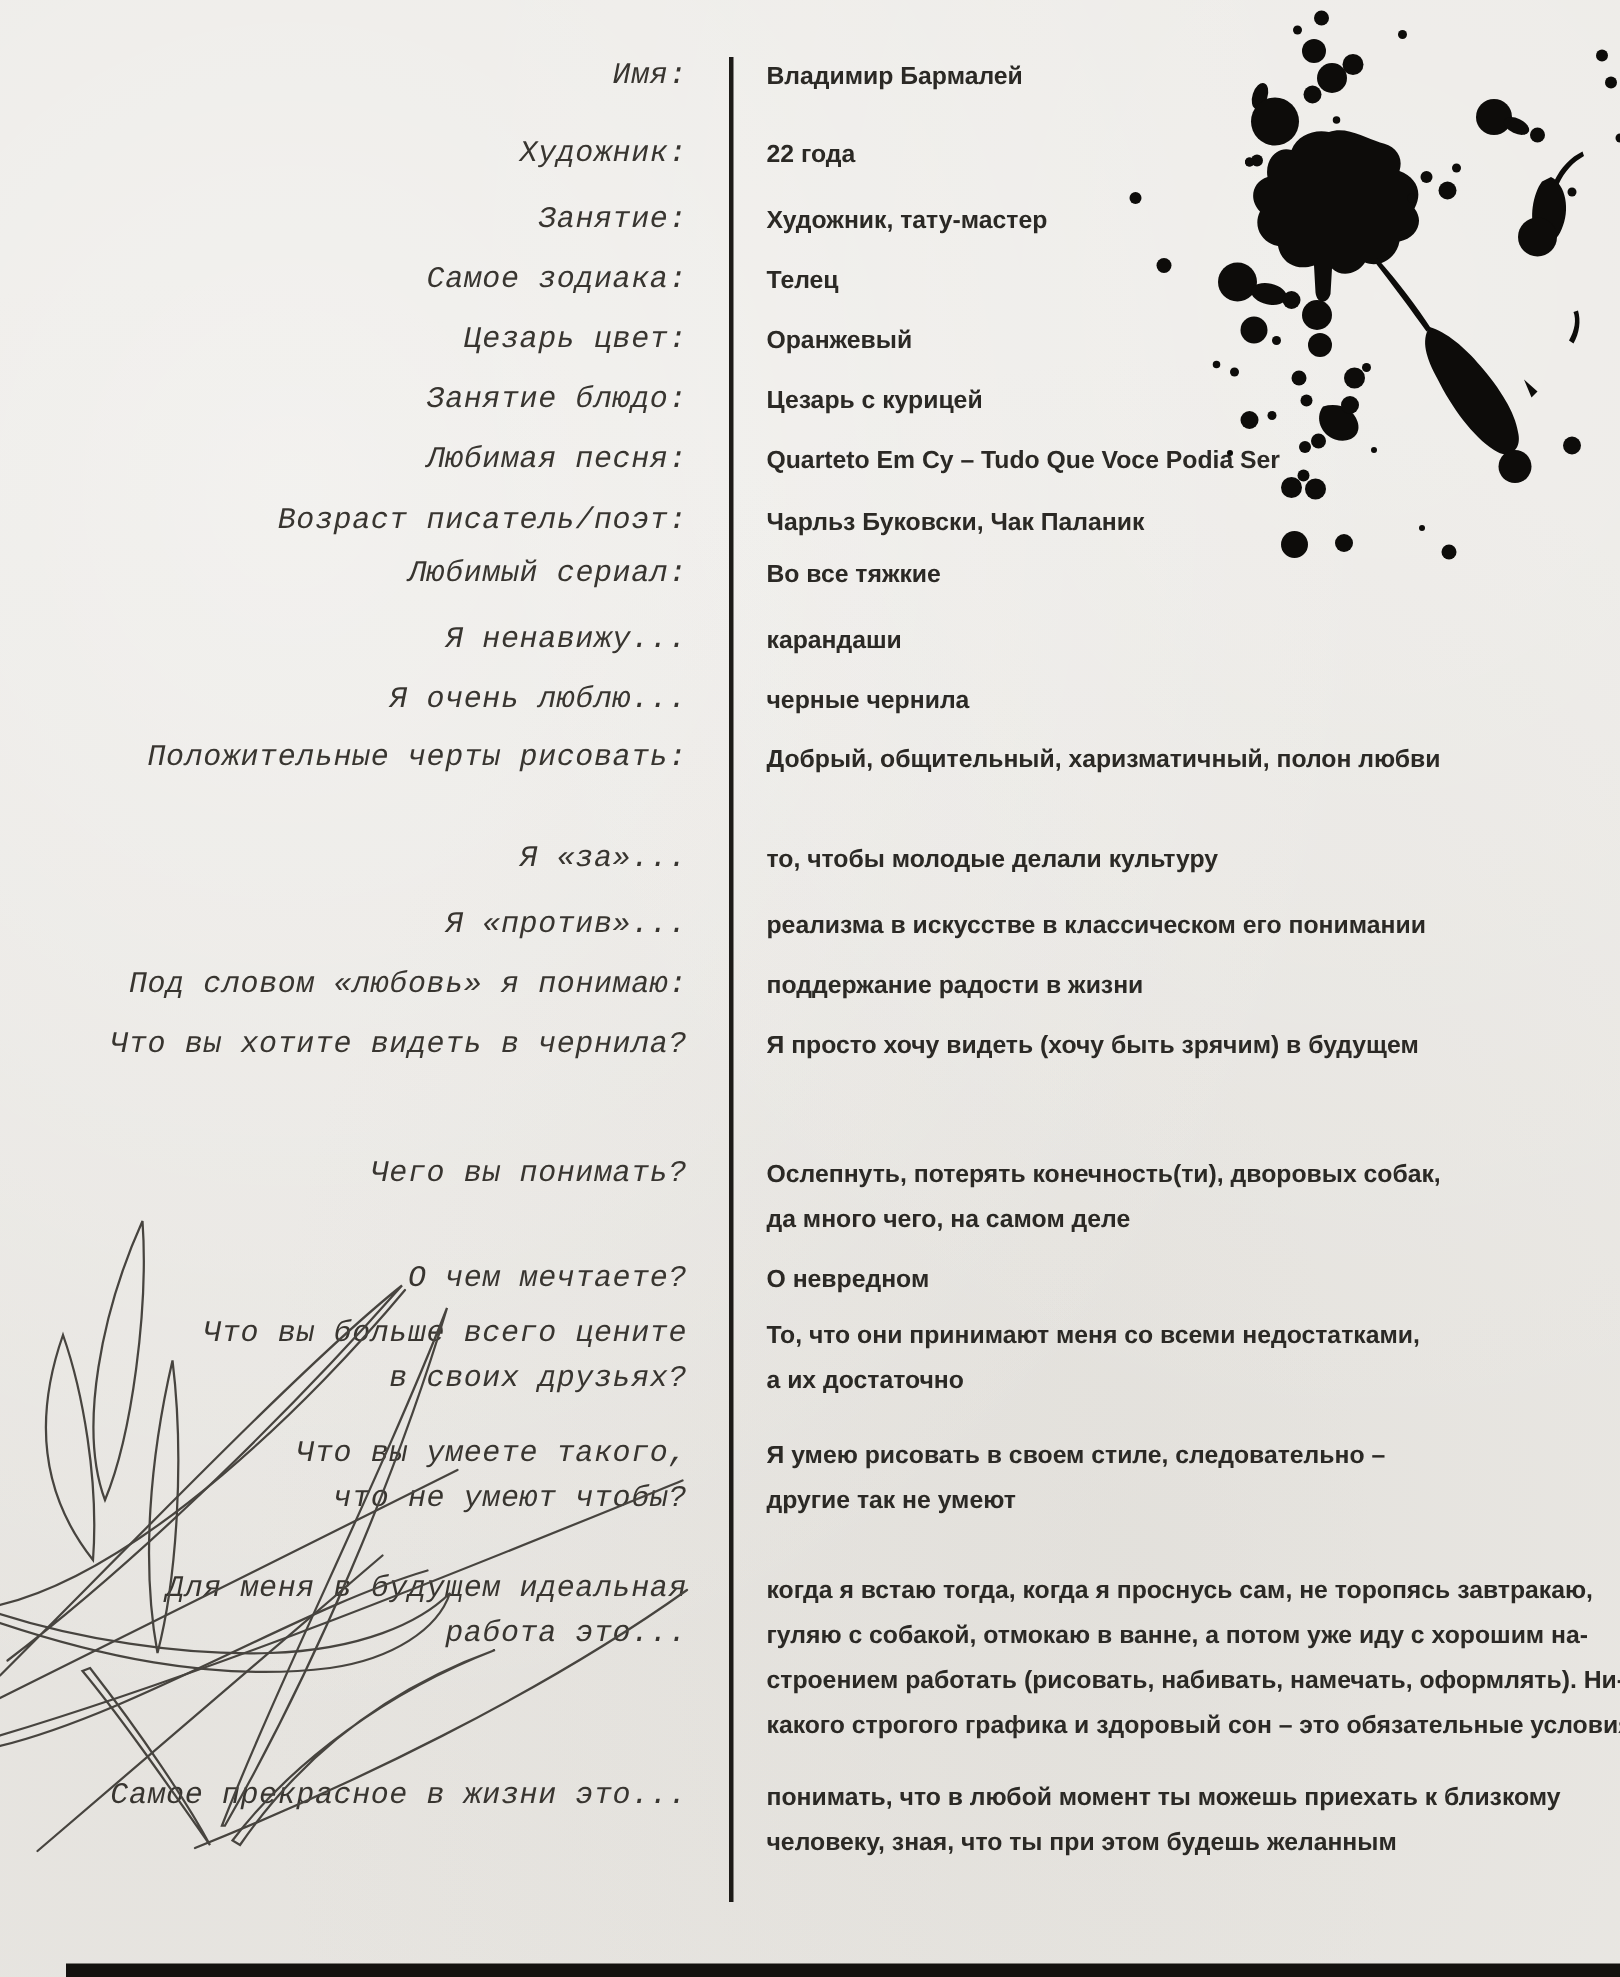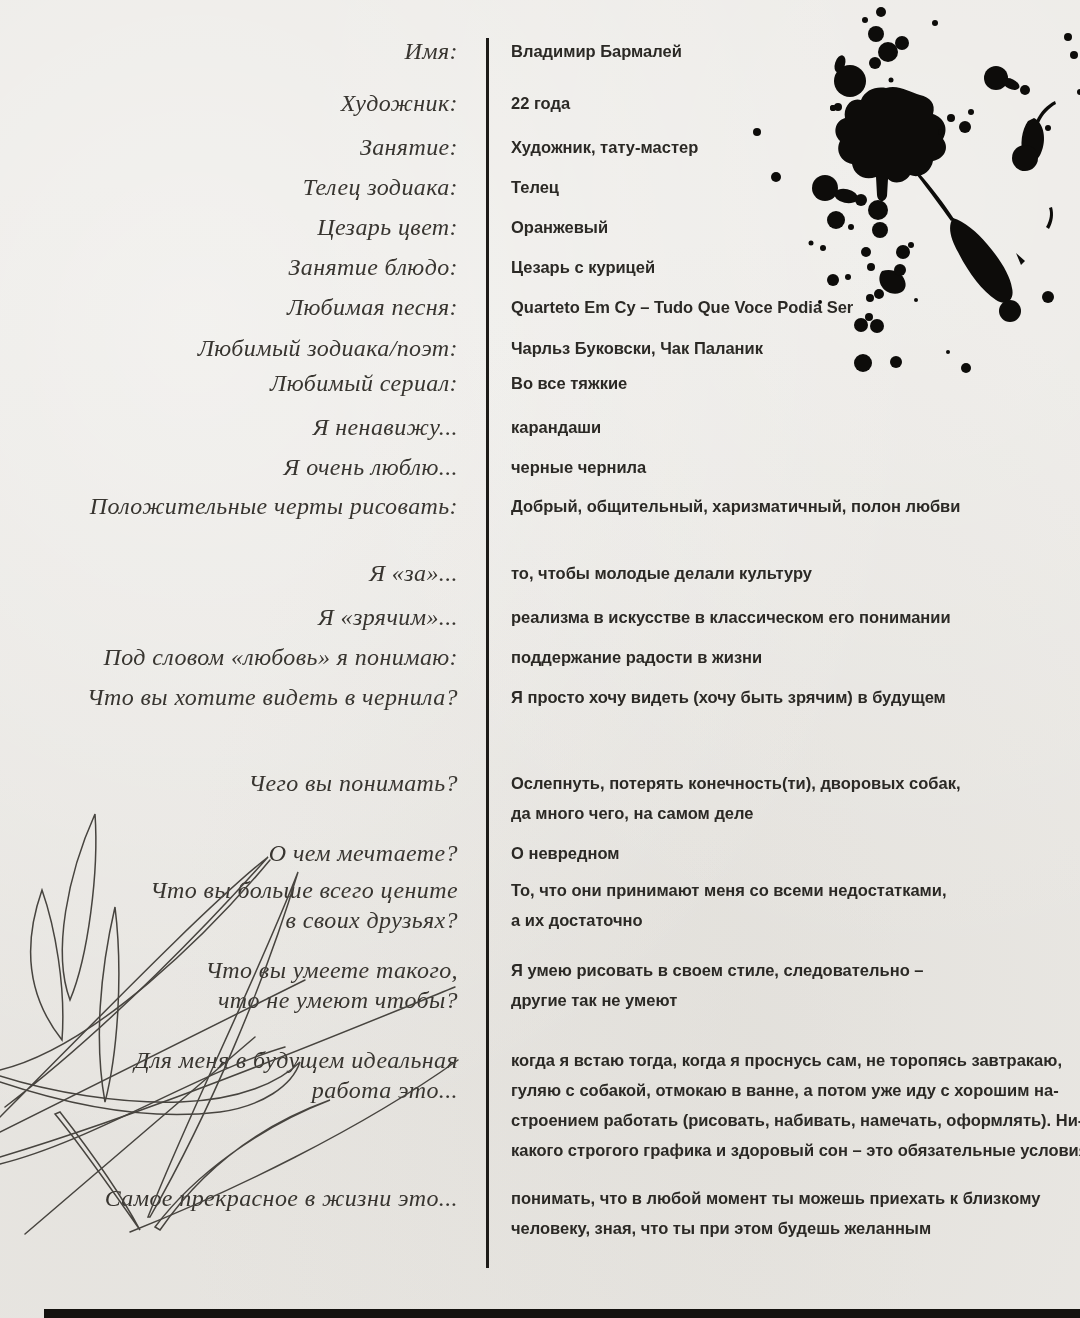--- a/index.html
+++ b/index.html
@@ -26,23 +26,23 @@
     position:absolute;
     left:44px; top:1309px;
     width:1036px; height:9px;
     background:#14120f;
   }
   .row{ position:absolute; left:0; width:1080px; }
   .q{
     position:absolute;
     left:40px; width:418px;
     text-align:right;
-    font-family:Liberation Serif, serif;
+    font-family:Liberation Mono, monospace;
     font-style:italic;
-    font-size:24px;
+    font-size:20px;
     line-height:30px;
     letter-spacing:.4px;
     color:#383530;
     white-space:pre-line;
   }
   .a{
     position:absolute;
     left:511px; width:580px;
     font-family:"Liberation Sans", sans-serif;
     font-weight:bold;
@@ -68,37 +68,37 @@
     </div>
   <div class="row" style="top:88px">
       <div class="q">Художник:</div>
       <div class="a">22 года</div>
     </div>
   <div class="row" style="top:132px">
       <div class="q">Занятие:</div>
       <div class="a">Художник, тату-мастер</div>
     </div>
   <div class="row" style="top:172px">
-      <div class="q">Телец зодиака:</div>
+      <div class="q">Самое зодиака:</div>
       <div class="a">Телец</div>
     </div>
   <div class="row" style="top:212px">
       <div class="q">Цезарь цвет:</div>
       <div class="a">Оранжевый</div>
     </div>
   <div class="row" style="top:252px">
       <div class="q">Занятие блюдо:</div>
       <div class="a">Цезарь с курицей</div>
     </div>
   <div class="row" style="top:292px">
       <div class="q">Любимая песня:</div>
       <div class="a">Quarteto Em Cy – Tudo Que Voce Podia Ser</div>
     </div>
   <div class="row" style="top:333px">
-      <div class="q">Любимый зодиака/поэт:</div>
+      <div class="q">Возраст писатель/поэт:</div>
       <div class="a">Чарльз Буковски, Чак Паланик</div>
     </div>
   <div class="row" style="top:368px">
       <div class="q">Любимый сериал:</div>
       <div class="a">Во все тяжкие</div>
     </div>
   <div class="row" style="top:412px">
       <div class="q">Я ненавижу...</div>
       <div class="a">карандаши</div>
     </div>
@@ -108,21 +108,21 @@
     </div>
   <div class="row" style="top:491px">
       <div class="q">Положительные черты рисовать:</div>
       <div class="a">Добрый, общительный, харизматичный, полон любви</div>
     </div>
   <div class="row" style="top:558px">
       <div class="q">Я «за»...</div>
       <div class="a">то, чтобы молодые делали культуру</div>
     </div>
   <div class="row" style="top:602px">
-      <div class="q">Я «зрячим»...</div>
+      <div class="q">Я «против»...</div>
       <div class="a">реализма в искусстве в классическом его понимании</div>
     </div>
   <div class="row" style="top:642px">
       <div class="q">Под словом «любовь» я понимаю:</div>
       <div class="a">поддержание радости в жизни</div>
     </div>
   <div class="row" style="top:682px">
       <div class="q">Что вы хотите видеть в чернила?</div>
       <div class="a">Я просто хочу видеть (хочу быть зрячим) в будущем</div>
     </div>

